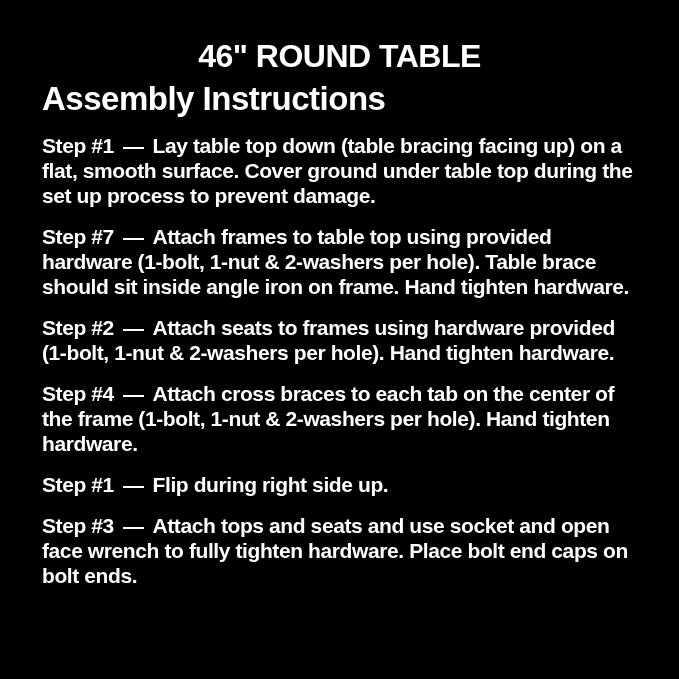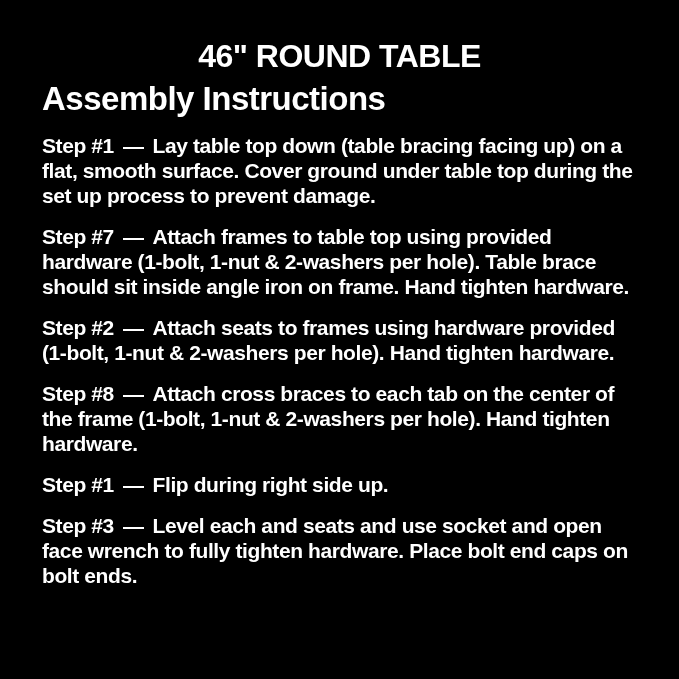--- a/index.html
+++ b/index.html
@@ -54,19 +54,19 @@
   <h1 class="title">46" ROUND TABLE</h1>
   <h2 class="subtitle">Assembly Instructions</h2>
 
   <div class="steps">
     <p class="step"><span>Step #1</span><span class="dash">—</span><span>Lay table top down (table bracing facing up) on a flat, smooth surface. Cover ground under table top during the set up process to prevent damage.</span></p>
 
     <p class="step"><span>Step #7</span><span class="dash">—</span><span>Attach frames to table top using provided hardware (1-bolt, 1-nut &amp; 2-washers per hole). Table brace should sit inside angle iron on frame. Hand tighten hardware.</span></p>
 
     <p class="step"><span>Step #2</span><span class="dash">—</span><span>Attach seats to frames using hardware provided (1-bolt, 1-nut &amp; 2-washers per hole). Hand tighten hardware.</span></p>
 
-    <p class="step"><span>Step #8</span><span class="dash">—</span><span>Attach cross braces to each tab on the center of the frame (1-bolt, 1-nut &amp; 2-washers per hole). Hand tighten hardware.</span></p>
+    <p class="step"><span>Step #4</span><span class="dash">—</span><span>Attach cross braces to each tab on the center of the frame (1-bolt, 1-nut &amp; 2-washers per hole). Hand tighten hardware.</span></p>
 
     <p class="step"><span>Step #1</span><span class="dash">—</span><span>Flip during right side up.</span></p>
 
-    <p class="step"><span>Step #3</span><span class="dash">—</span><span>Level each and seats and use socket and open face wrench to fully tighten hardware. Place bolt end caps on bolt ends.</span></p>
+    <p class="step"><span>Step #3</span><span class="dash">—</span><span>Attach tops and seats and use socket and open face wrench to fully tighten hardware. Place bolt end caps on bolt ends.</span></p>
   </div>
 </div>
 
 </body></html>

